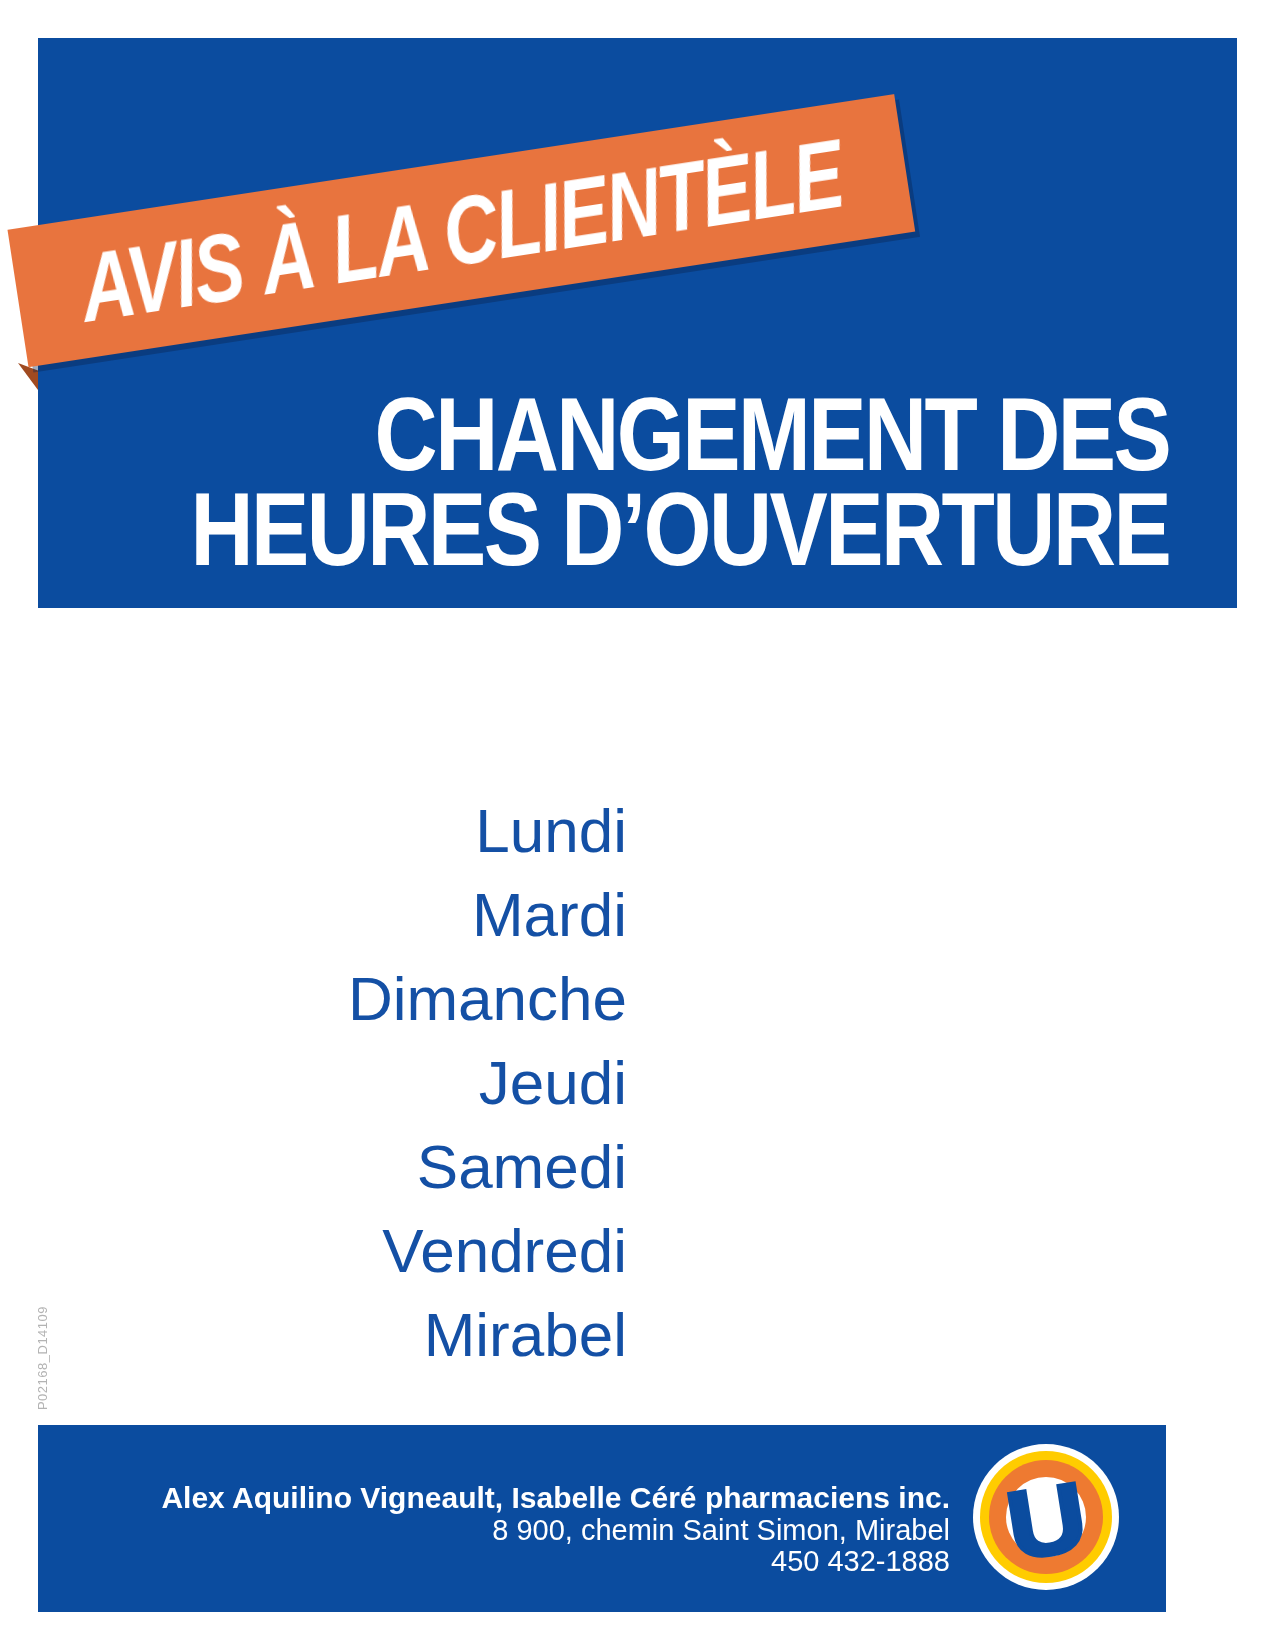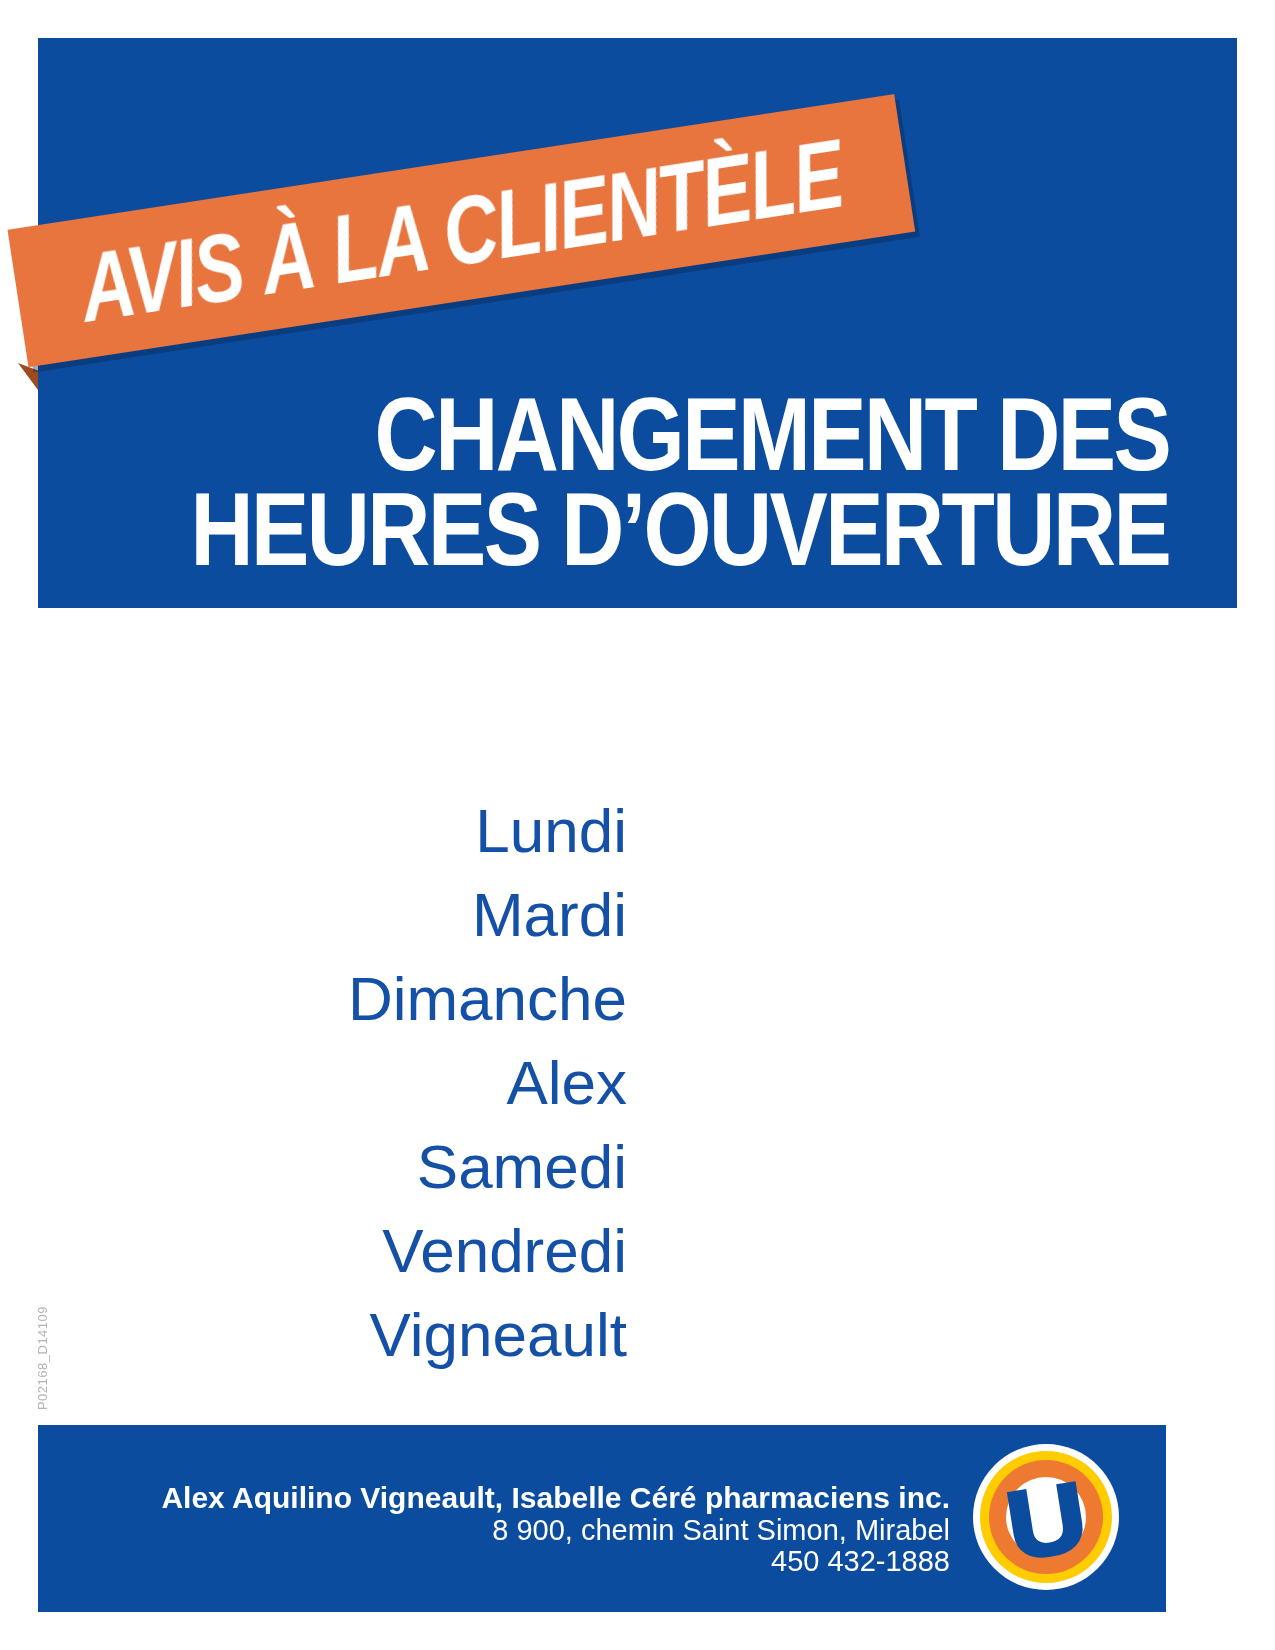--- a/index.html
+++ b/index.html
@@ -80,24 +80,24 @@
 
   <div class="poster-title">
     <div>CHANGEMENT DES</div>
     <div>HEURES D’OUVERTURE</div>
   </div>
 
   <div class="weekday-list">
     <div>Lundi</div>
     <div>Mardi</div>
     <div>Dimanche</div>
-    <div>Alex</div>
+    <div>Jeudi</div>
     <div>Samedi</div>
     <div>Vendredi</div>
-    <div>Vigneault</div>
+    <div>Mirabel</div>
   </div>
 
   <div class="print-code">P02168_D14109</div>
 
   <div class="footer-panel">
     <div class="footer-text">
       <div class="footer-company">Alex Aquilino Vigneault, Isabelle Céré pharmaciens inc.</div>
       <div class="footer-address">8 900, chemin Saint Simon, Mirabel</div>
       <div class="footer-phone">450 432-1888</div>
     </div>

